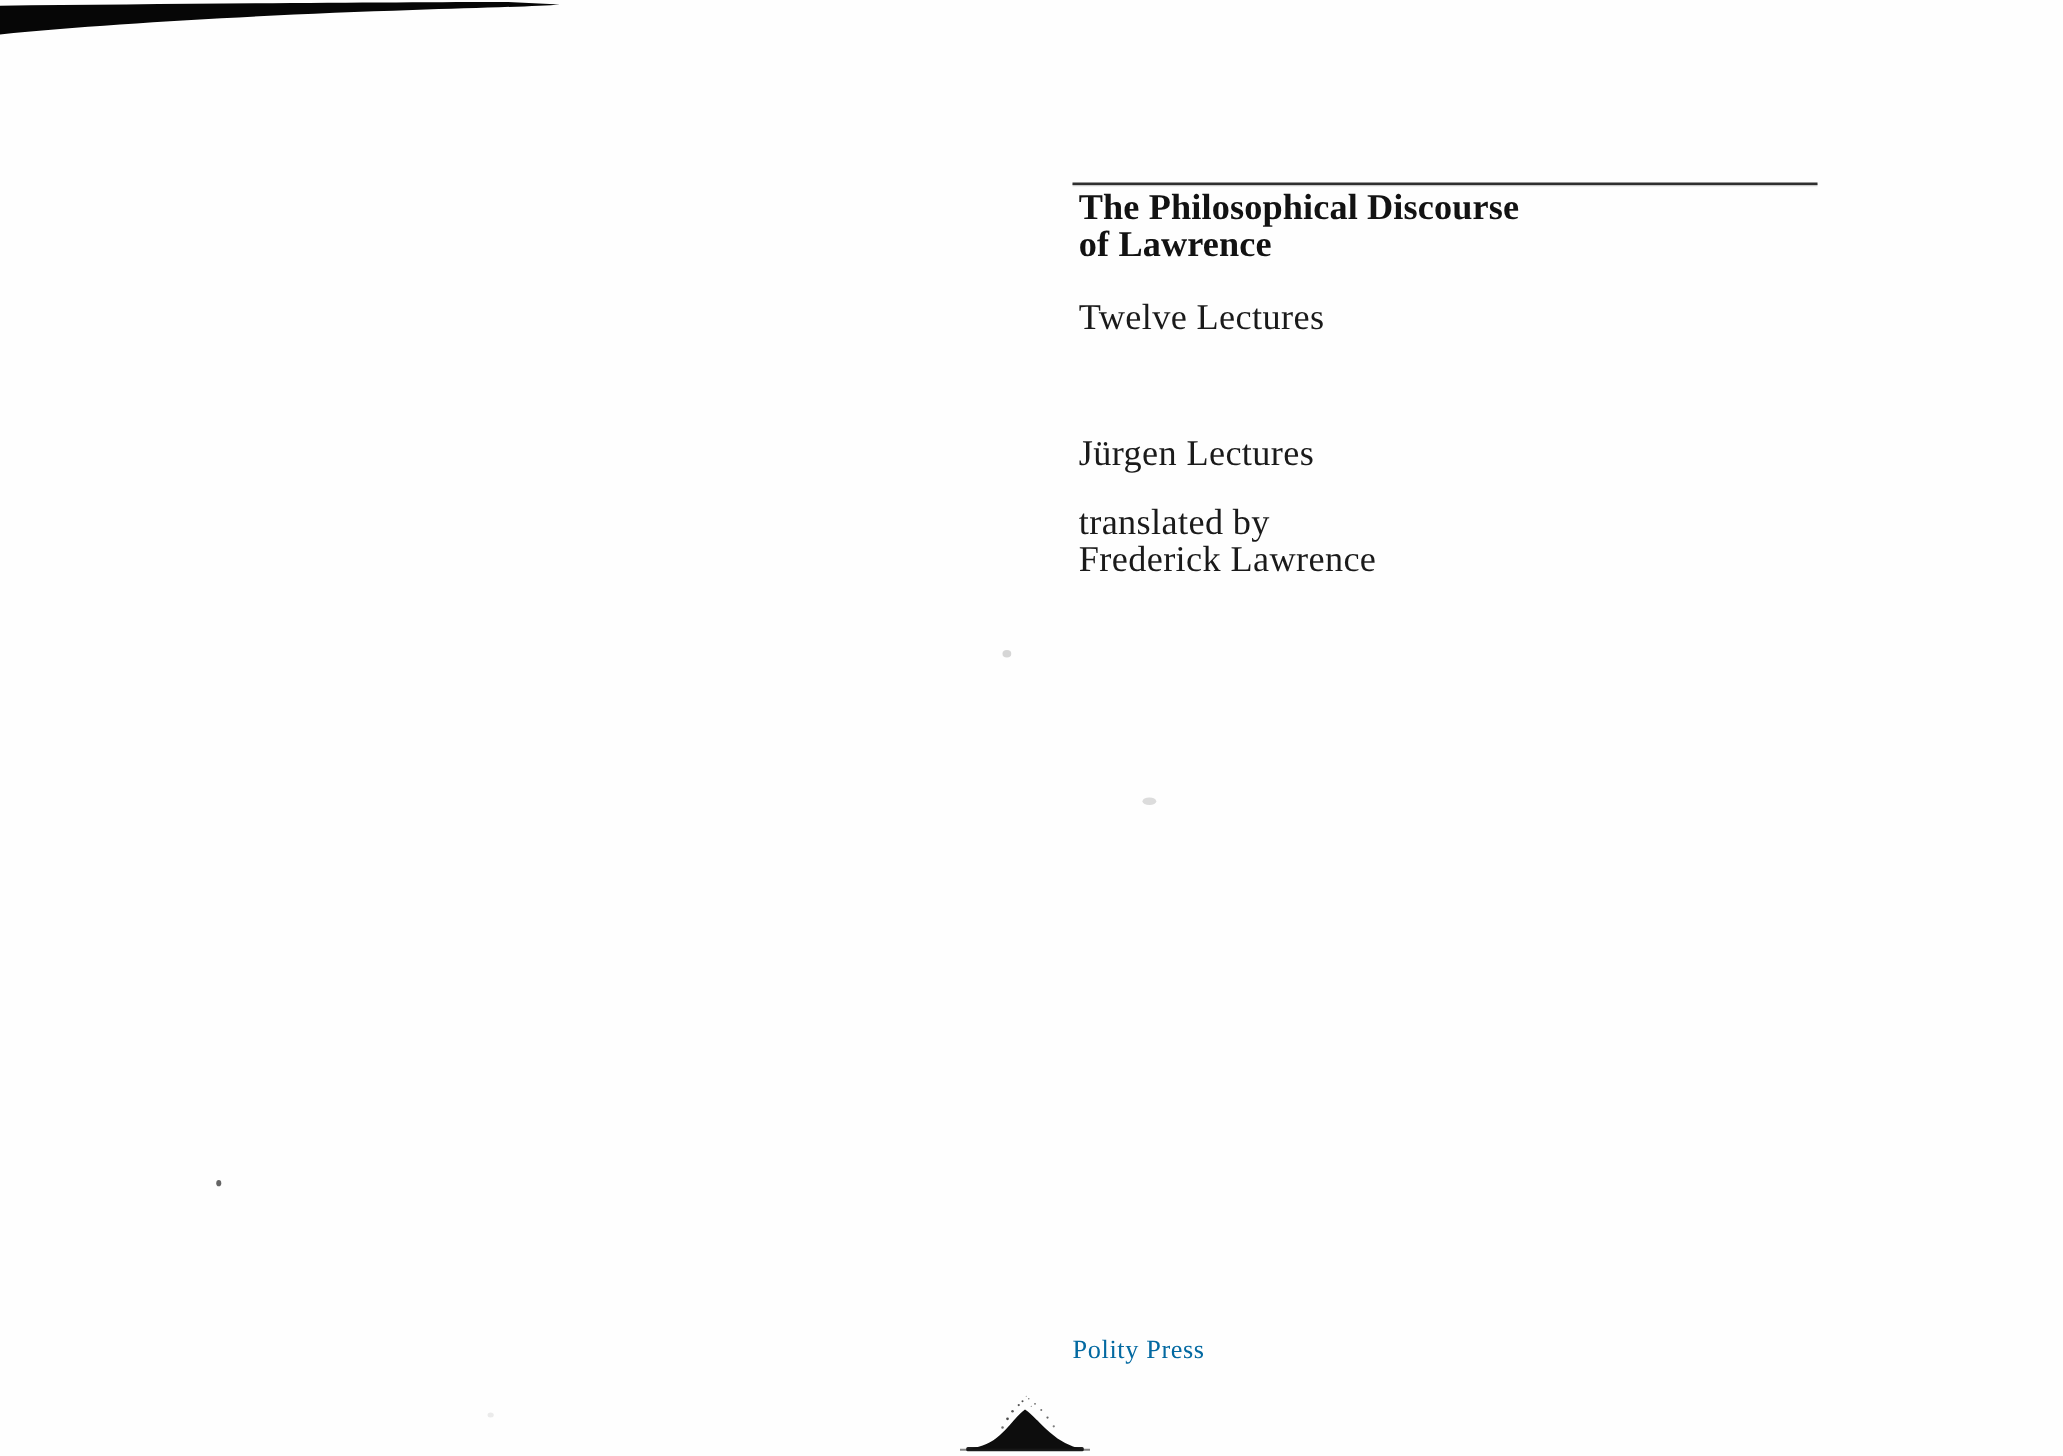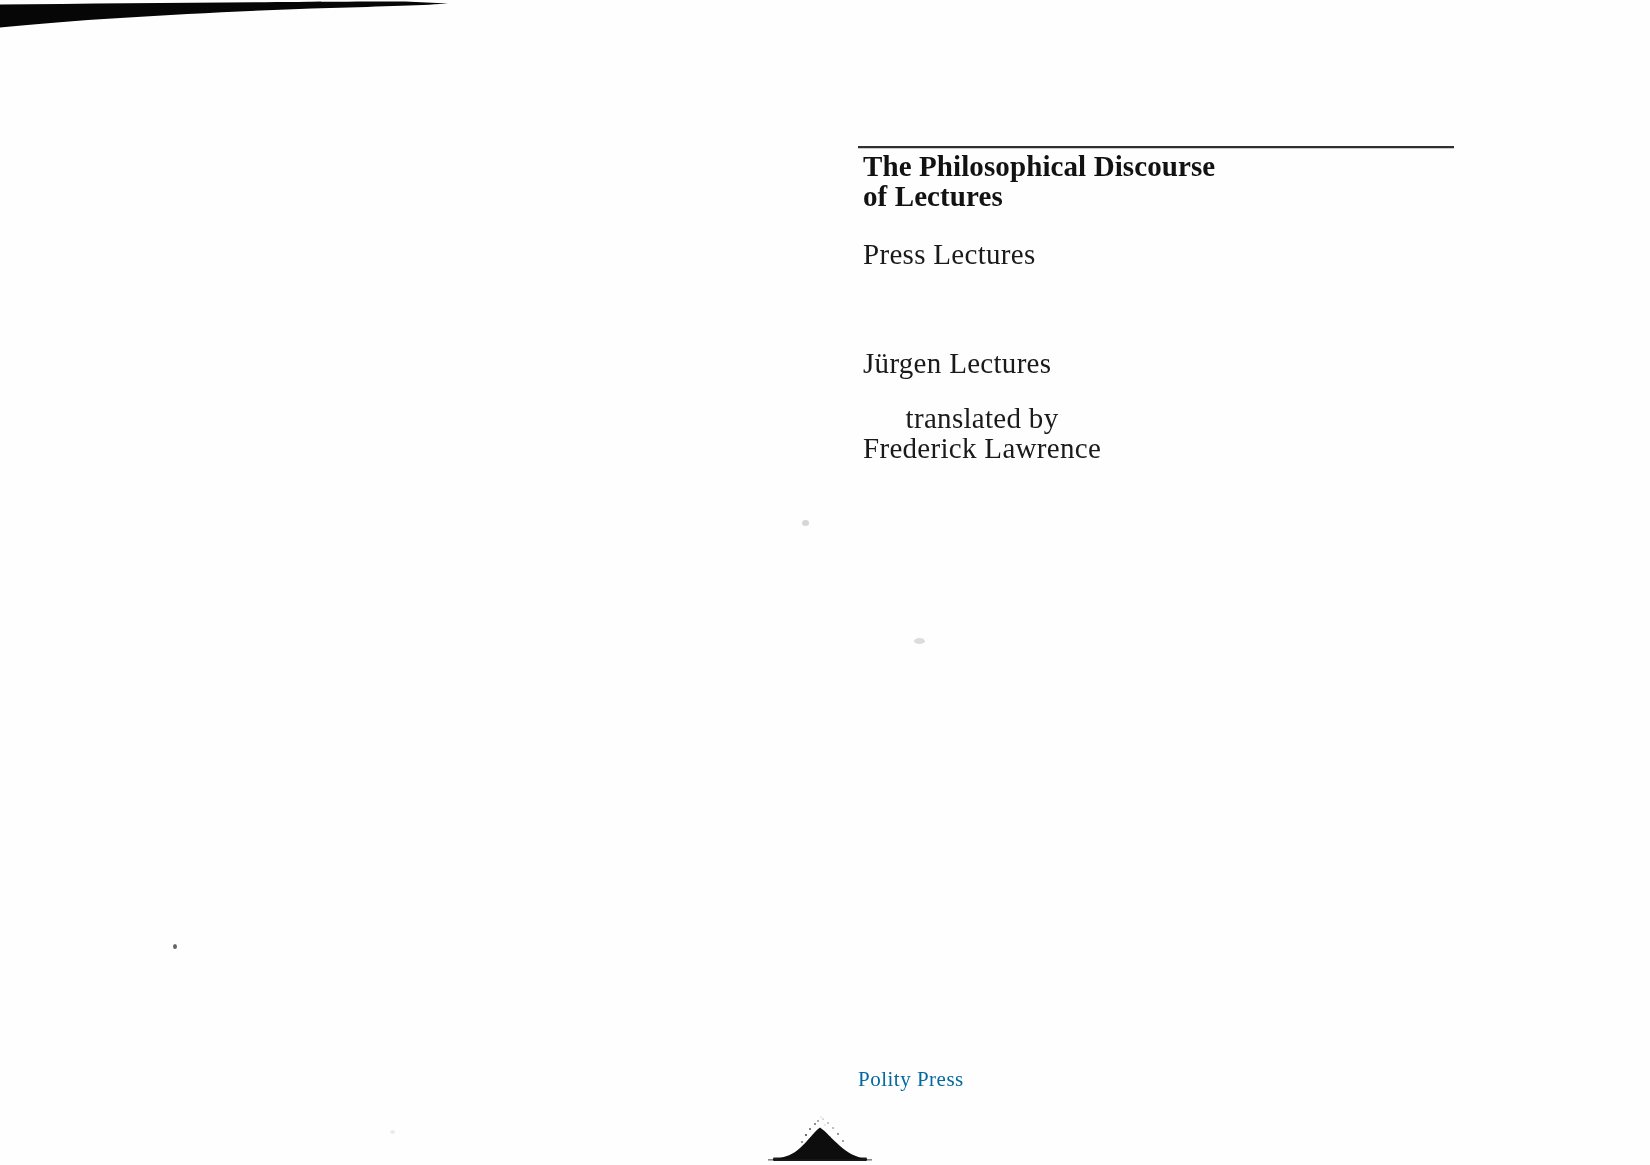--- a/index.html
+++ b/index.html
@@ -70,21 +70,20 @@
   }
 
   .translator {
     position: absolute;
     left: 863px;
     top: 403px;
     font-size: 29px;
     line-height: 30px;
     letter-spacing: 0.3px;
     color: #1a1a1a;
-    text-align: center;
   }
   .translator span { display: block; }
 
   .publisher {
     position: absolute;
     left: 858px;
     top: 1067px;
     font-size: 21px;
     line-height: 24px;
     letter-spacing: 0.5px;
@@ -116,24 +115,24 @@
 <div class="page">
 
   <svg class="wedge" viewBox="0 0 450 30" preserveAspectRatio="none" aria-hidden="true">
     <path d="M0,4.5 C140,3 320,1.5 405,1.5 L448,3.5 C430,5 380,6.5 330,8 C220,11.5 90,18.5 0,27.5 Z" fill="#060606"></path>
   </svg>
 
   <div class="title-rule"></div>
 
   <div class="book-title">
     <span>The Philosophical Discourse</span>
-    <span>of Lectures</span>
+    <span>of Lawrence</span>
   </div>
 
-  <div class="subtitle">Press Lectures</div>
+  <div class="subtitle">Twelve Lectures</div>
 
   <div class="author">Jürgen Lectures</div>
 
   <div class="translator">
     <span>translated by</span>
     <span>Frederick Lawrence</span>
   </div>
 
   <div class="publisher">Polity Press</div>
 

